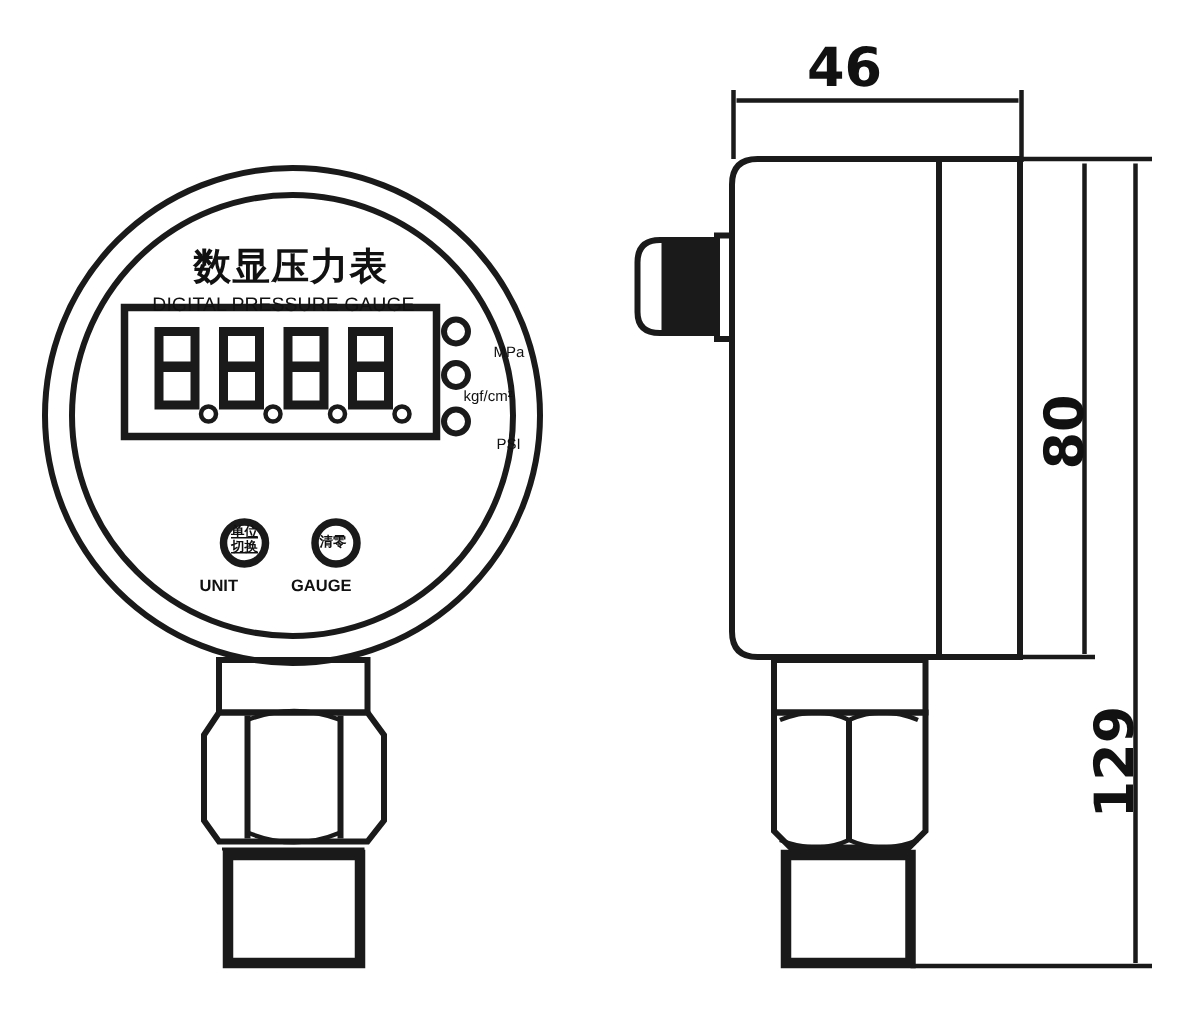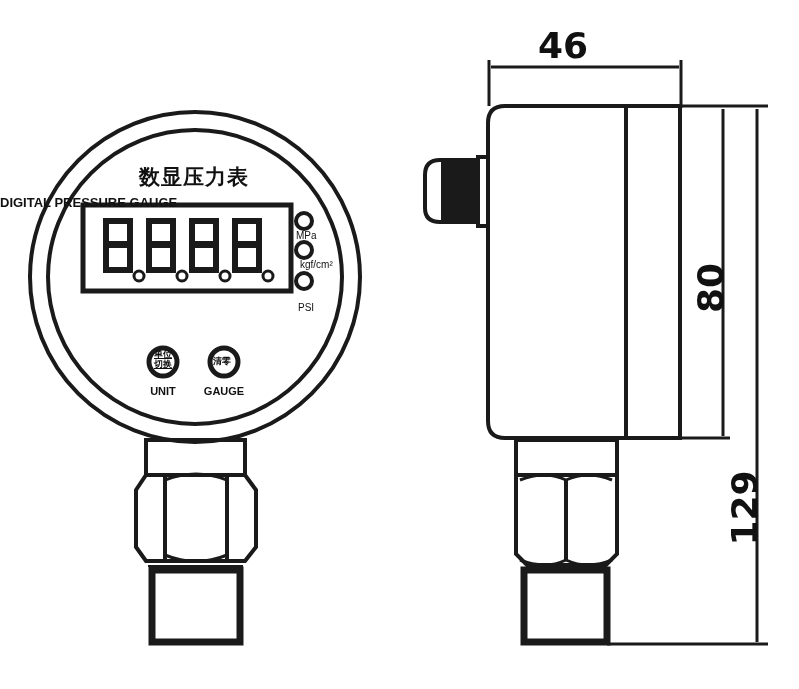--- a/index.html
+++ b/index.html
@@ -1,23 +1,23 @@
 <!DOCTYPE html>
 <html><head>
 <meta charset="utf-8">
 <style>
   html, body { margin:0; padding:0; background:#ffffff; }
   body { width:799px; height:689px; position:relative; overflow:hidden; }
   svg { position:absolute; left:0; top:0; }
   .lbl { position:absolute; font-family:"Liberation Sans", sans-serif; color:#111; white-space:nowrap; line-height:1; }
-  .title-cn { left:0; width:388px; text-align:center; top:166px; font-size:21px; font-weight:bold; letter-spacing:1px; }
-  .title-en { left:0; width:378px; top:196px; font-size:13px; font-weight:bold; }
-  .unit { font-size:10px; }
+  .title-cn { left:0; width:388px; text-align:center; top:166px; font-size:25px; font-weight:bold; letter-spacing:1px; }
+  .title-en { left:0; width:378px; text-align:center; top:196px; font-size:13px; font-weight:normal; }
+  .unit { font-size:10px;margin-left:33px; }
   .btn-cn { font-size:9px; font-weight:bold; text-align:center; }
-  .btn-en { font-size:11px; font-weight:bold; text-align:center; width:60px; }
+  .btn-en { font-size:11px; font-weight:bold; width:60px; }
   .dim { font-family:"DejaVu Sans", sans-serif; font-size:36px; font-weight:bold; }
   .rot { transform-origin:center center; transform:rotate(-90deg); }
 </style>
 </head>
 <body>
 
 <svg width="799" height="689" viewBox="0 0 799 689">
   <g fill="none" stroke="#1a1a1a" stroke-width="4">
 
     <circle cx="195" cy="277" r="165"></circle>
@@ -84,22 +84,22 @@
       <path d="M232 218 h30 v55 h-30 Z M238 224 v17 h18 v-17 Z M238 248 v19 h18 v-19 Z" fill-rule="evenodd"></path>
       <circle cx="268" cy="276" r="5" fill="none" stroke="#1a1a1a" stroke-width="3"></circle>
     </g>
   </g>
 </svg>
 
 <div class="lbl title-cn">数显压力表</div>
 <div class="lbl title-en">DIGITAL PRESSURE GAUGE</div>
 
 <div class="lbl unit" style="left:296px;top:231px;">MPa</div>
-<div class="lbl unit" style="left:300px;top:260px;">kgf/cm²</div>
-<div class="lbl unit" style="left:298px;top:303px;">PSI</div>
+<div class="lbl unit" style="left:276px;top:260px;">kgf/cm²</div>
+<div class="lbl unit" style="left:298px;top:292px;">PSI</div>
 
 <div class="lbl btn-cn" style="left:151px;top:350px;width:24px;text-decoration:underline;">
   <div>单位</div>
   <div style="margin-top:1px">切换</div>
 </div>
 <div class="lbl btn-cn" style="left:212px;top:357px;width:20px;">
   <div>清零</div>
 </div>
 <div class="lbl btn-en" style="left:133px;top:386px;">UNIT</div>
 <div class="lbl btn-en" style="left:194px;top:386px;">GAUGE</div>

